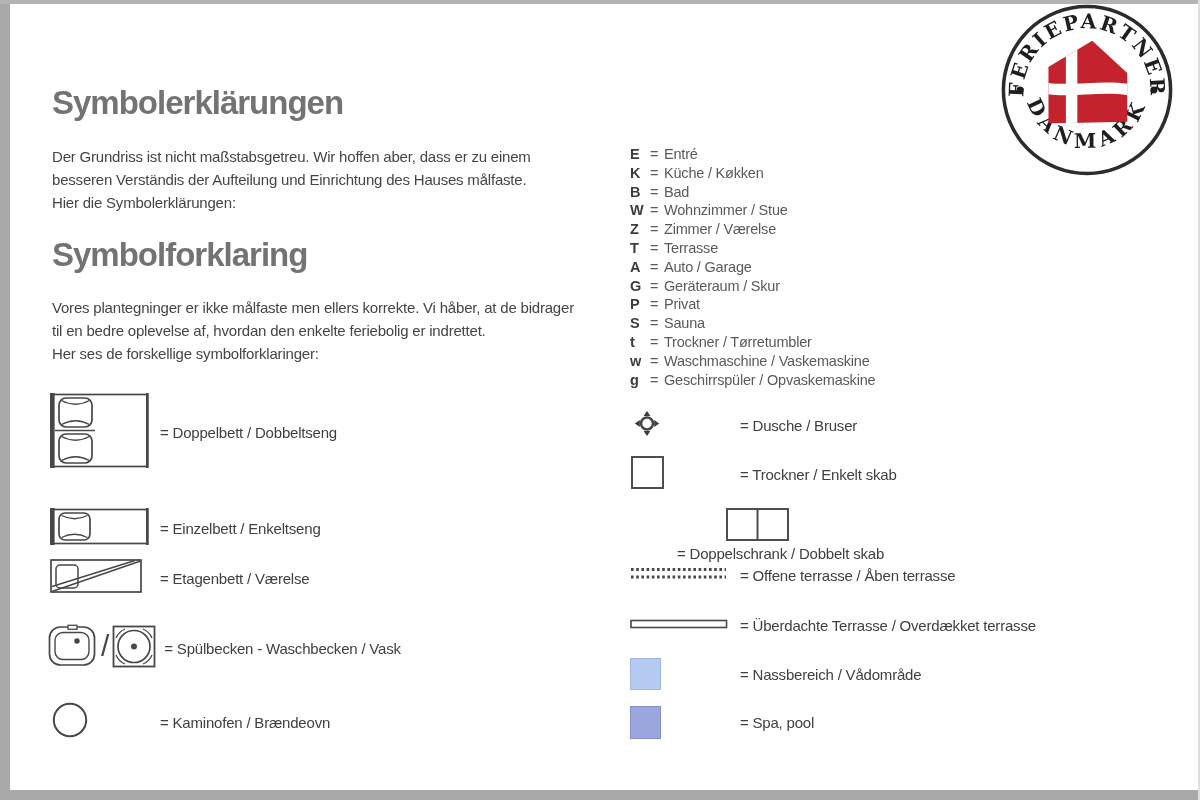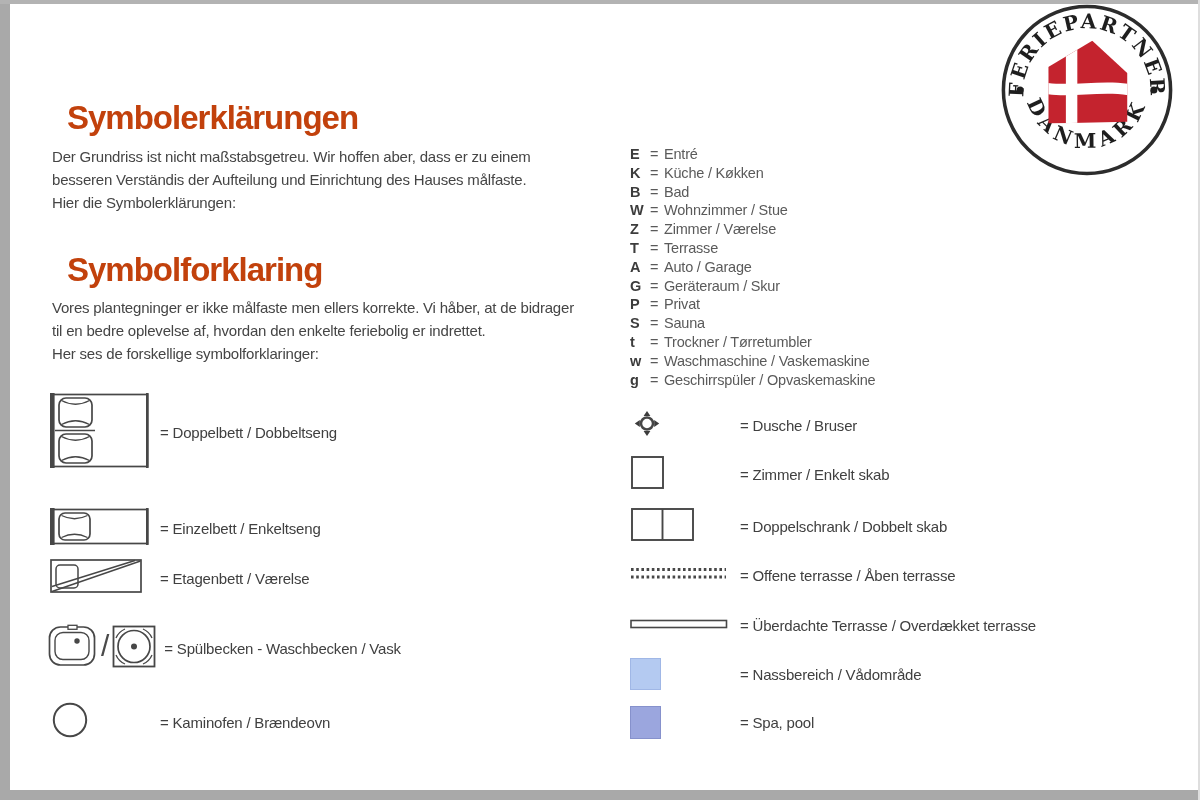--- a/index.html
+++ b/index.html
@@ -12,21 +12,21 @@
   
   .edge{position:absolute;background:#a9a9a9;}
   .edge.left{left:0;top:0;width:10px;height:800px;}
   .edge.top{left:0;top:0;width:1200px;height:4px;background:#b3b3b3;}
   .edge.bottom{left:0;top:790px;width:1200px;height:10px;}
   .edge.right{right:0;top:0;width:2px;height:800px;background:#dedede;}
 
   .page{position:absolute;left:0;top:0;width:1200px;height:800px;}
 
   h1.sec-title{
-    position:absolute;margin:15px;font-size:33px;font-weight:bold;color:#c2410c;
+    position:absolute;margin:0;font-size:33px;font-weight:bold;color:#737373;
     letter-spacing:-1px;line-height:1;
   }
   .para{
     position:absolute;font-size:15px;line-height:23px;color:#454545;
     white-space:pre;letter-spacing:-0.2px;
   }
 
   
   .ab-list{position:absolute;left:630px;top:146px;}
   .ab-row{display:flex;align-items:baseline;height:18.8px;font-size:14.5px;}
@@ -219,24 +219,24 @@
     </span>
     <span class="lbl" style="margin-left:80px;">= Dusche / Bruser</span>
   </div>
 
   <div class="row" style="left:631px;top:456px;">
     <span>
       <svg width="33" height="33" viewBox="0 0 33 33">
         <rect class="ln" x="1" y="1" width="31" height="31" stroke-width="1.9"></rect>
       </svg>
     </span>
-    <span class="lbl" style="margin-left:76px;">= Zimmer / Enkelt skab</span>
-  </div>
-
-  <div class="row" style="left:631px;top:508px;">
+    <span class="lbl" style="margin-left:76px;">= Trockner / Enkelt skab</span>
+  </div>
+
+  <div class="row" style="left:631px;top:508px;flex-direction:column;">
     <span>
       <svg width="63" height="33" viewBox="0 0 63 33">
         <rect class="ln" x="1" y="1" width="61" height="31" stroke-width="1.9"></rect>
         <line class="ln" x1="31.5" y1="1" x2="31.5" y2="32" stroke-width="1.9"></line>
       </svg>
     </span>
     <span class="lbl" style="margin-left:46px;">= Doppelschrank / Dobbelt skab</span>
   </div>
 
   <div class="row" style="left:630px;top:566px;">

